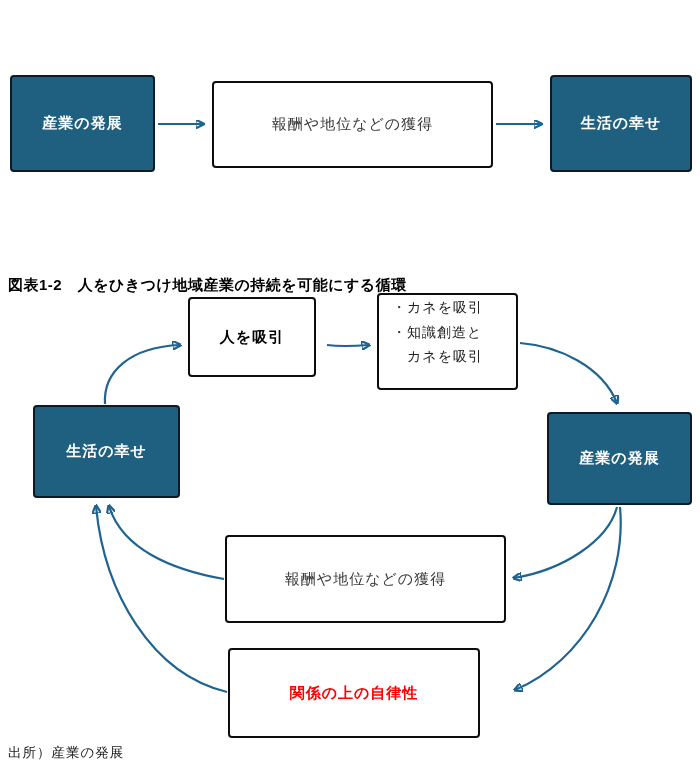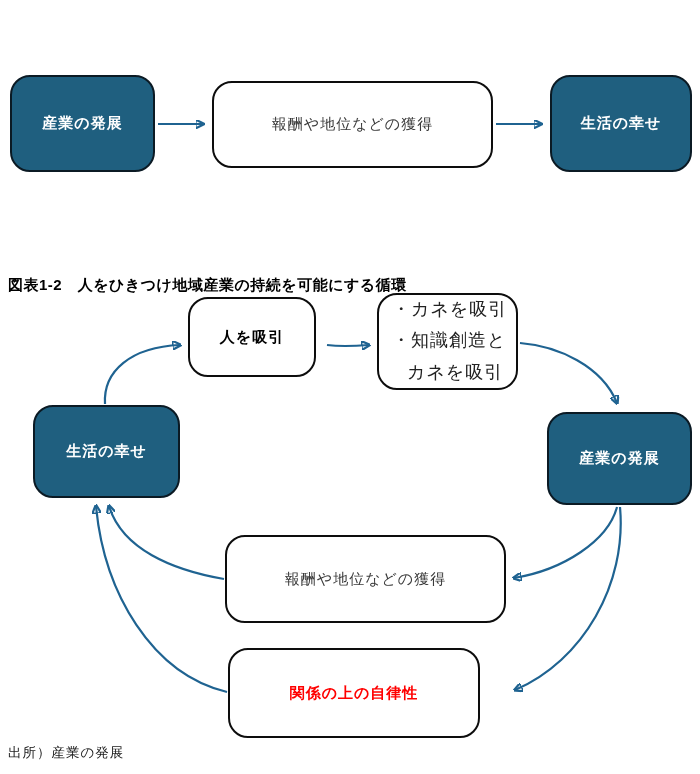--- a/index.html
+++ b/index.html
@@ -7,36 +7,36 @@
   .canvas { position:relative; width:700px; height:774px; background:#ffffff; overflow:hidden; }
 
   .fig-title {
     position:absolute; left:8px;
     font-size:15px; font-weight:bold; color:#000000;
     white-space:nowrap; letter-spacing:0.5px;
   }
 
   .box {
     position:absolute; box-sizing:border-box;
-    border:2.5px solid #0d0d0d; border-radius:20px;
+    border:2.5px solid #0d0d0d; border-radius:4px;
     background:#ffffff;
     display:flex; align-items:center; justify-content:center;
     font-size:15px; color:#3a3a3a; text-align:center;
     letter-spacing:1px;
   }
   .box.teal {
     background:#1f5f7f; border-color:#0b1a24;
     color:#ffffff; font-weight:bold;
   }
   .box.bold-black { color:#000000; font-weight:bold; }
   .box.red-text { color:#ff0000; font-weight:bold; }
 
   .box.bullets {
-    flex-direction:column; align-items:flex-start; justify-content:flex-end;
-    text-align:left; padding-left:13px; font-size:18px; color:#222222;
+    flex-direction:column; align-items:flex-start; justify-content:flex-start;
+    text-align:left; padding-left:13px; font-size:14px; color:#222222;
     line-height:1.75; letter-spacing:1px;
   }
   .bullets .indent { padding-left:15px; }
 
   .arrows { position:absolute; left:0; top:0; pointer-events:none; }
   .arrows path { fill:none; stroke:#1f6391; stroke-width:2.2px; }
 
   .source-note {
     position:absolute; left:8px; top:744px;
     font-size:13.5px; color:#1a1a1a; letter-spacing:1px;

